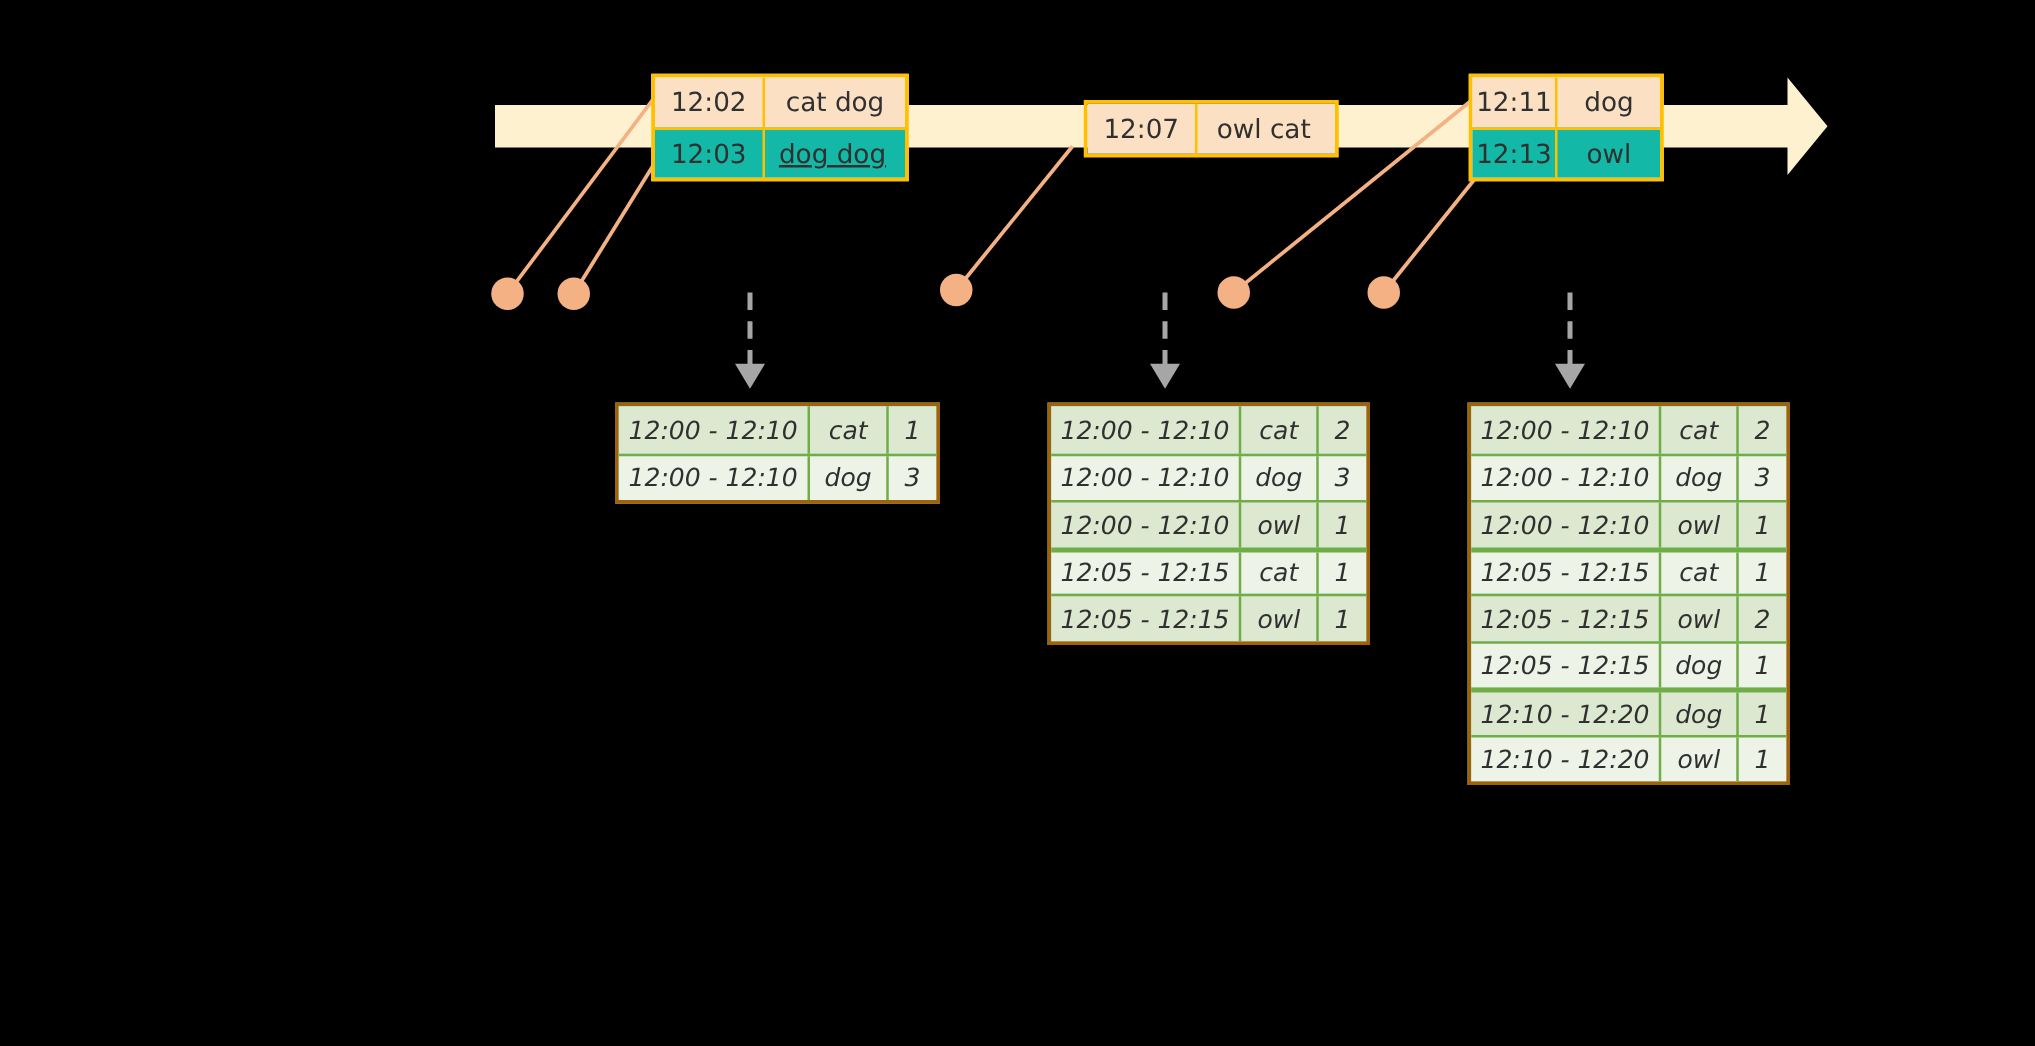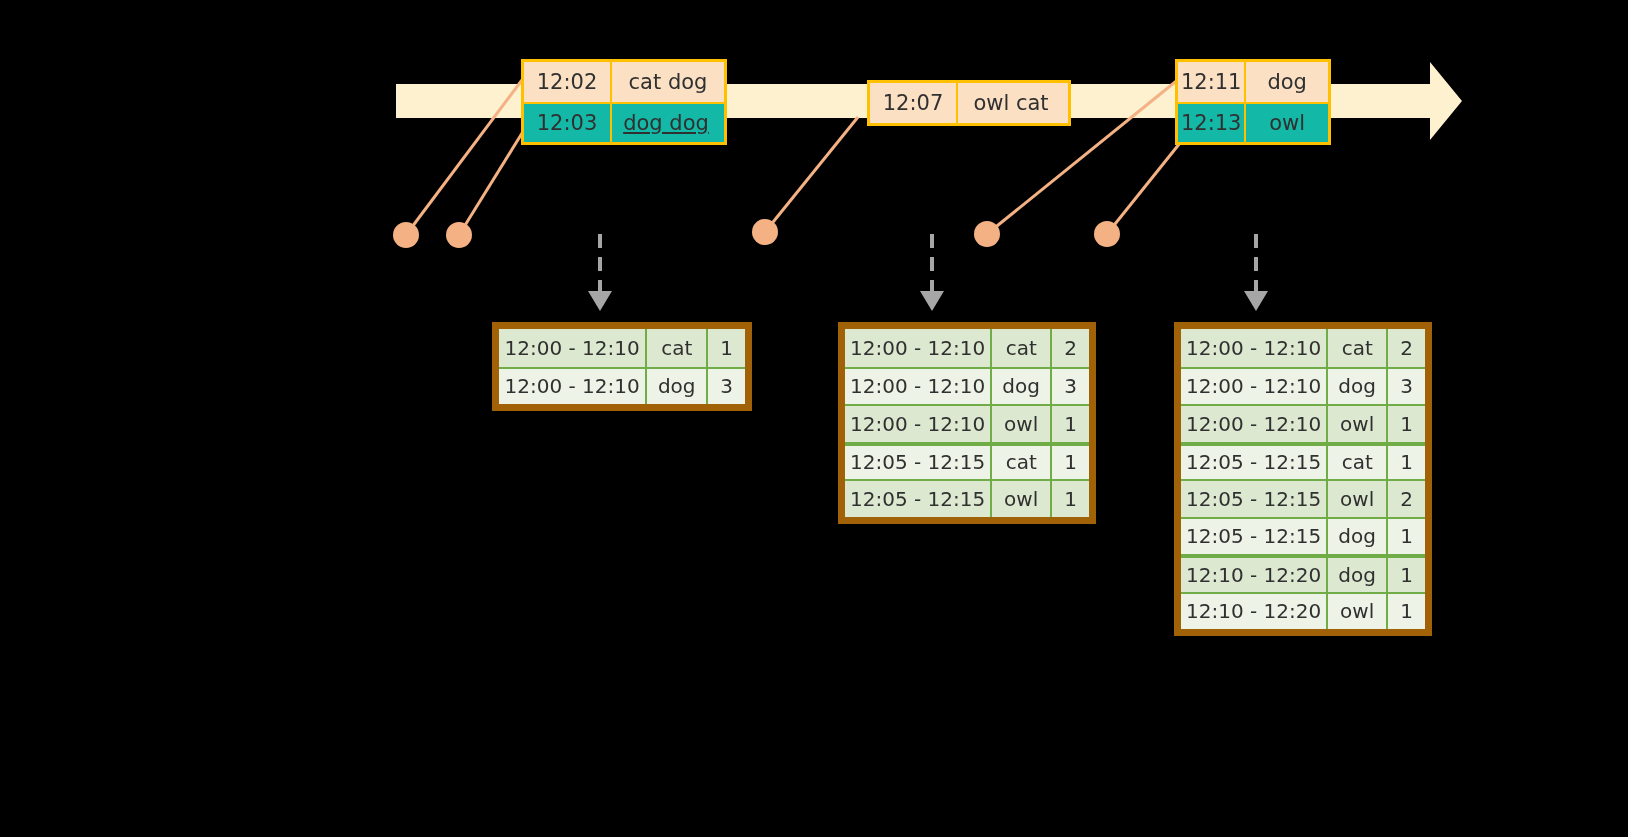--- a/index.html
+++ b/index.html
@@ -63,24 +63,25 @@
     align-items: center;
     justify-content: center;
     font-size: 21px;
     box-sizing: border-box;
     color: #303030;
   }
 
   
   .result-table {
     position: absolute;
-    border: 7px solid #a16207;
+    border: 3px solid #a16207;
     box-sizing: border-box;
     background: #5eead4;
     z-index: 4;
+    font-style: italic;
   }
   .res-row {
     display: flex;
     height: 37.5px;
     box-sizing: border-box;
   }
   .res-row.shade-a { background: #DCE8D0; }
   .res-row.shade-b { background: #EDF3E7; }
   .res-row + .res-row { border-top: 2px solid #70AD47; }
   .res-row.group-break { border-top: 4px solid #70AD47; }

